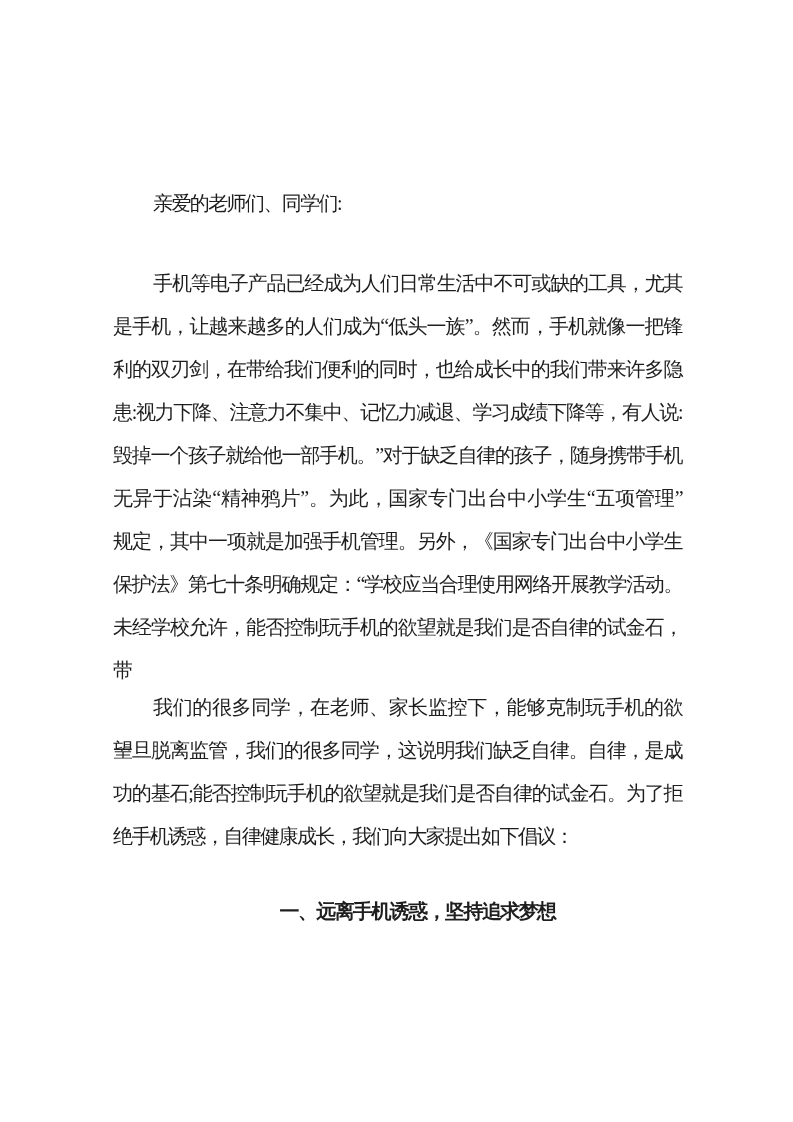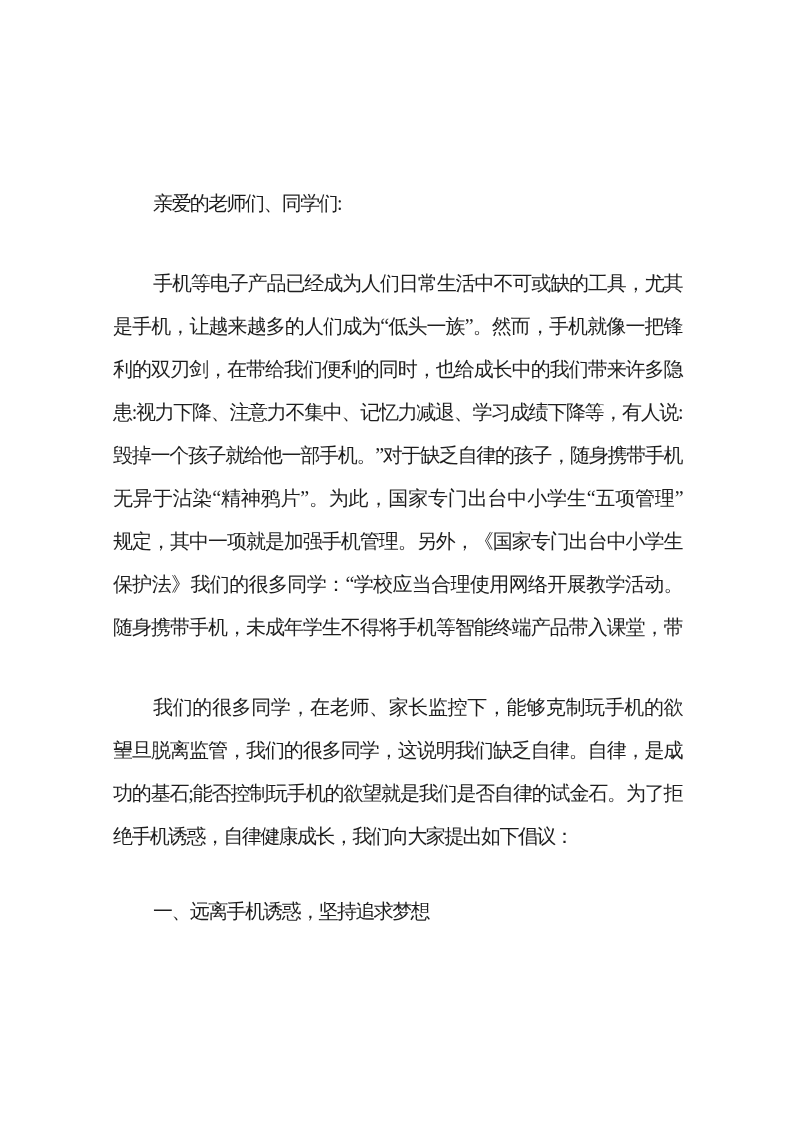--- a/index.html
+++ b/index.html
@@ -44,41 +44,42 @@
   .line.first {
     text-indent: 2em;
     font-family: Liberation Serif, serif;
   }
   .line.last {
     text-align-last: left;
   }
   .section-heading {
     margin: 32px 0 0 0;
     text-indent: 2em;
-    text-align: left;
+    text-align: center;
     white-space: nowrap;
+    font-weight: bold;
   }
 </style>
 </head>
 <body>
 
 <div class="page">
   <div class="content">
     <p class="salutation">亲爱的老师们、同学们:</p>
 
     <div class="paragraph">
         <div class="line first">手机等电子产品已经成为人们日常生活中不可或缺的工具，尤其</div>
         <div class="line">是手机，让越来越多的人们成为“低头一族”。然而，手机就像一把锋</div>
         <div class="line">利的双刃剑，在带给我们便利的同时，也给成长中的我们带来许多隐</div>
         <div class="line">患:视力下降、注意力不集中、记忆力减退、学习成绩下降等，有人说:</div>
         <div class="line">毁掉一个孩子就给他一部手机。”对于缺乏自律的孩子，随身携带手机</div>
         <div class="line">无异于沾染“精神鸦片”。为此，国家专门出台中小学生“五项管理”</div>
         <div class="line">规定，其中一项就是加强手机管理。另外，《国家专门出台中小学生</div>
-        <div class="line">保护法》我们的很多同学：“学校应当合理使用网络开展教学活动。</div>
-        <div class="line">随身携带手机，未成年学生不得将手机等智能终端产品带入课堂，带</div>
+        <div class="line">保护法》第七十条明确规定：“学校应当合理使用网络开展教学活动。</div>
+        <div class="line">未经学校允许，能否控制玩手机的欲望就是我们是否自律的试金石，带</div>
       </div>
 
     <div class="paragraph">
         <div class="line first">我们的很多同学，在老师、家长监控下，能够克制玩手机的欲望，</div>
         <div class="line">一旦脱离监管，我们的很多同学，这说明我们缺乏自律。自律，是成</div>
         <div class="line">功的基石;能否控制玩手机的欲望就是我们是否自律的试金石。为了拒</div>
         <div class="line last">绝手机诱惑，自律健康成长，我们向大家提出如下倡议：</div>
       </div>
 
     <p class="section-heading">一、远离手机诱惑，坚持追求梦想</p>

